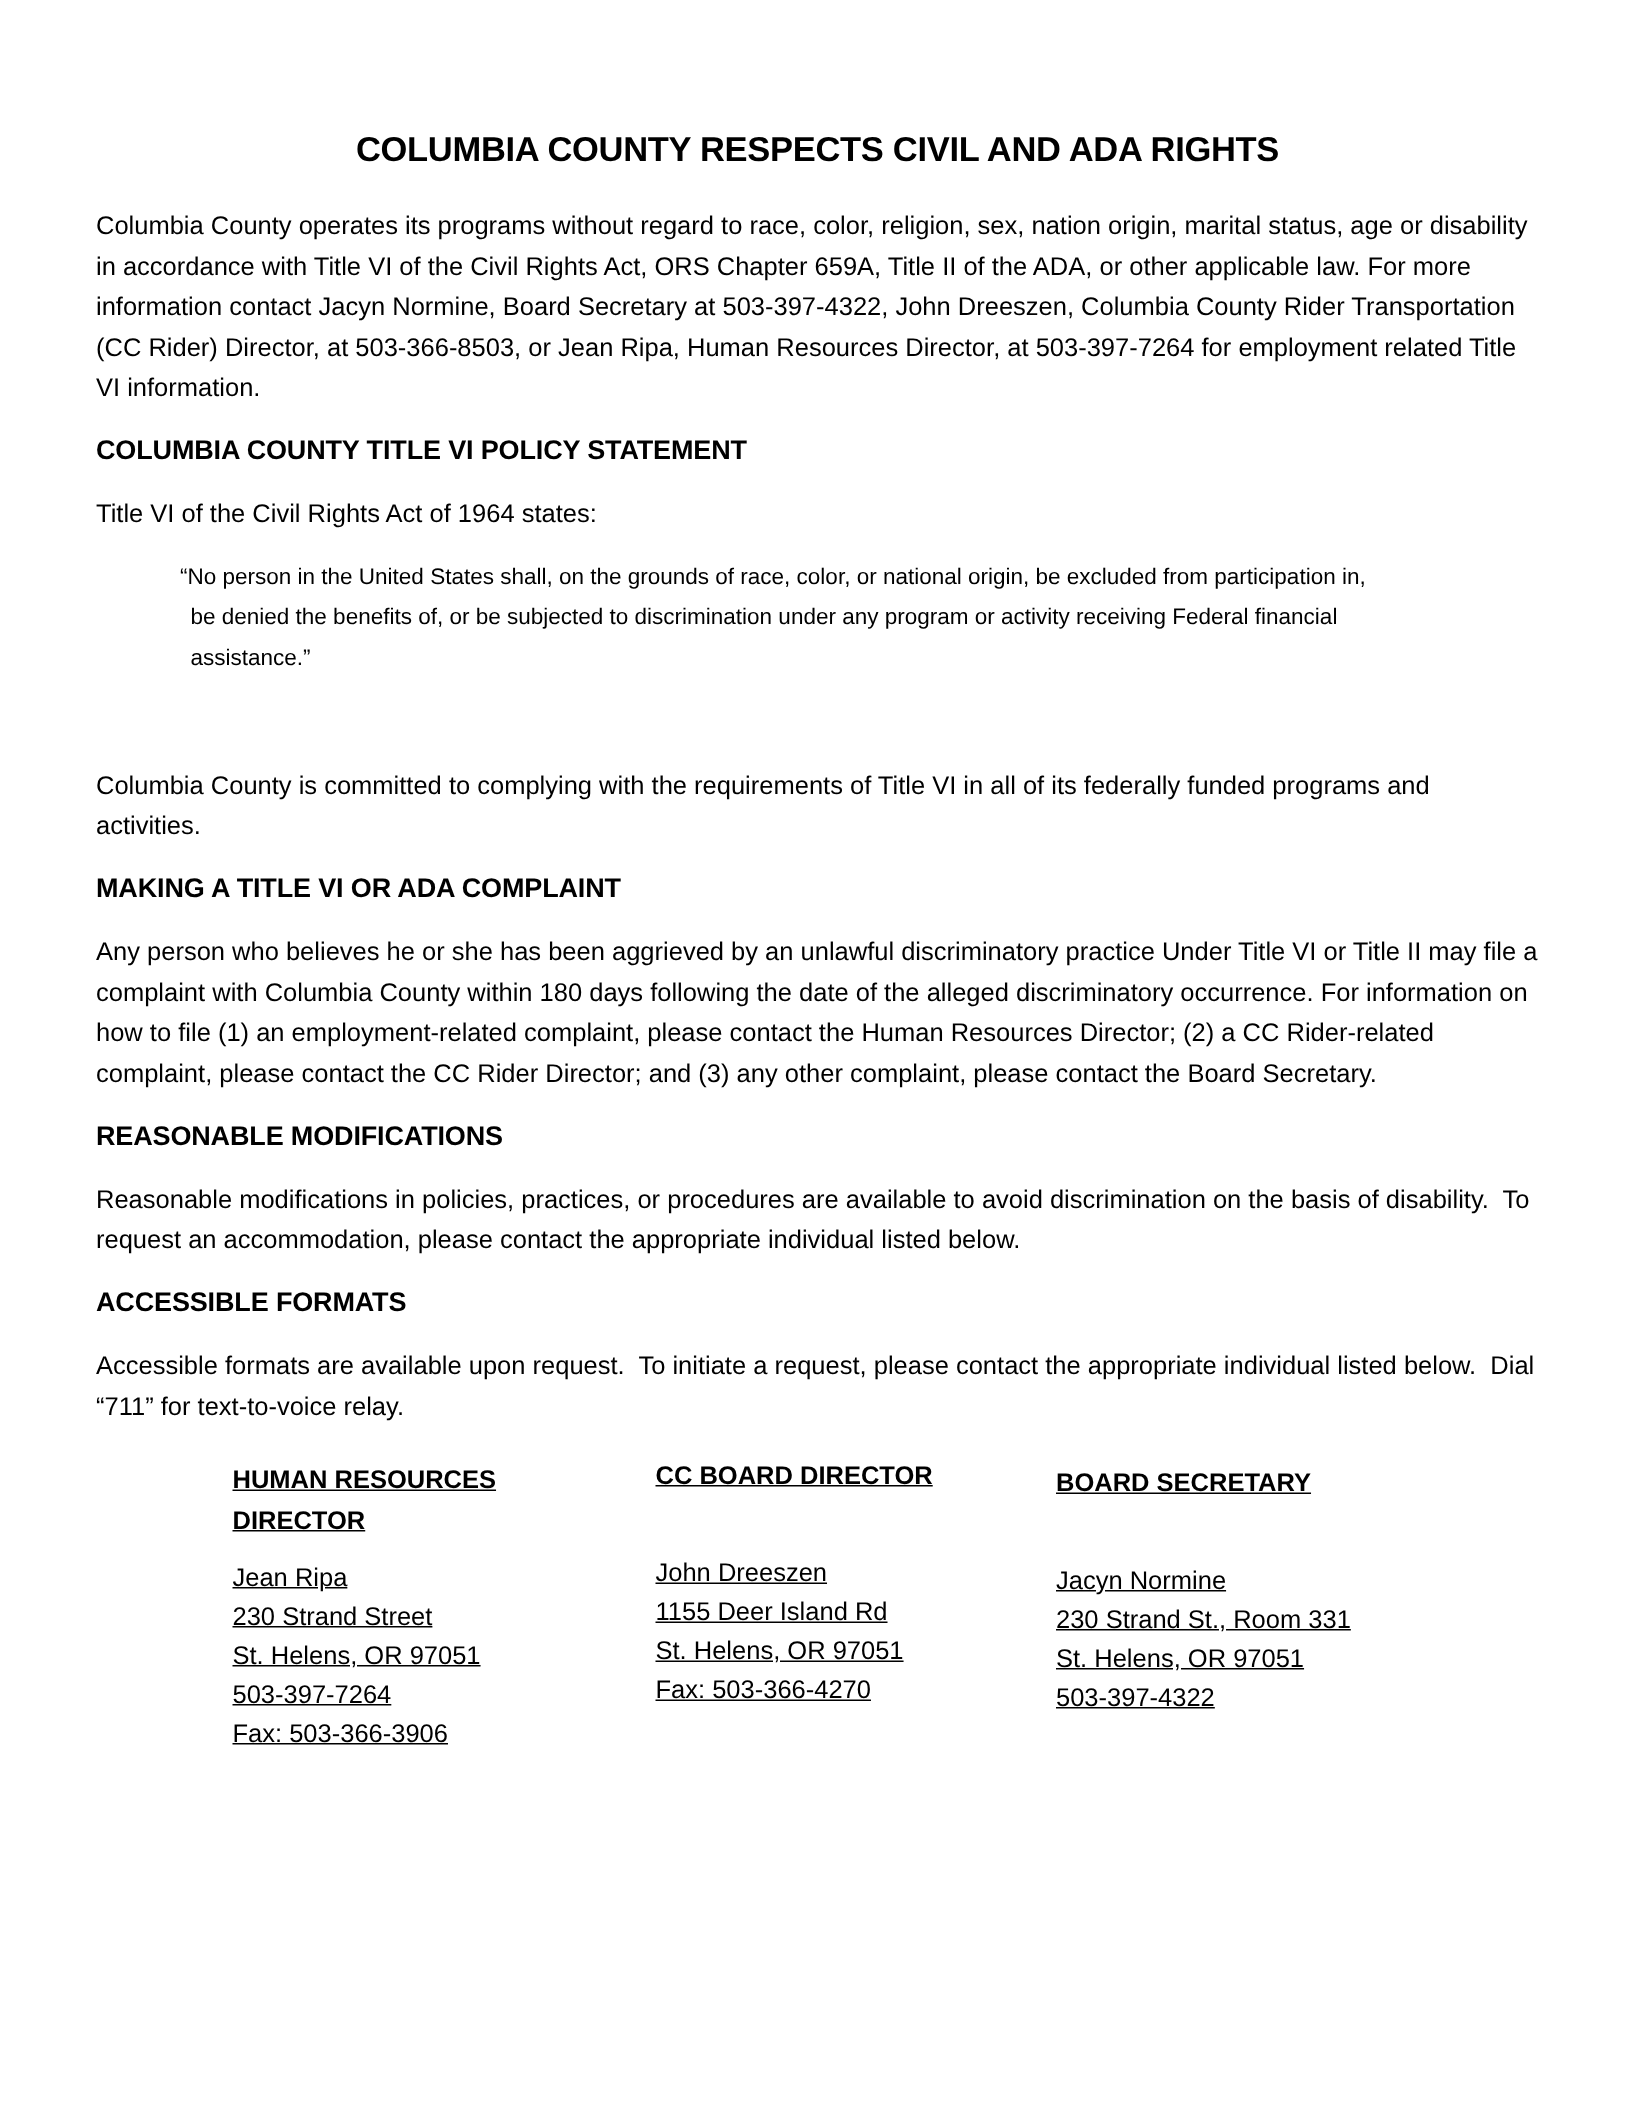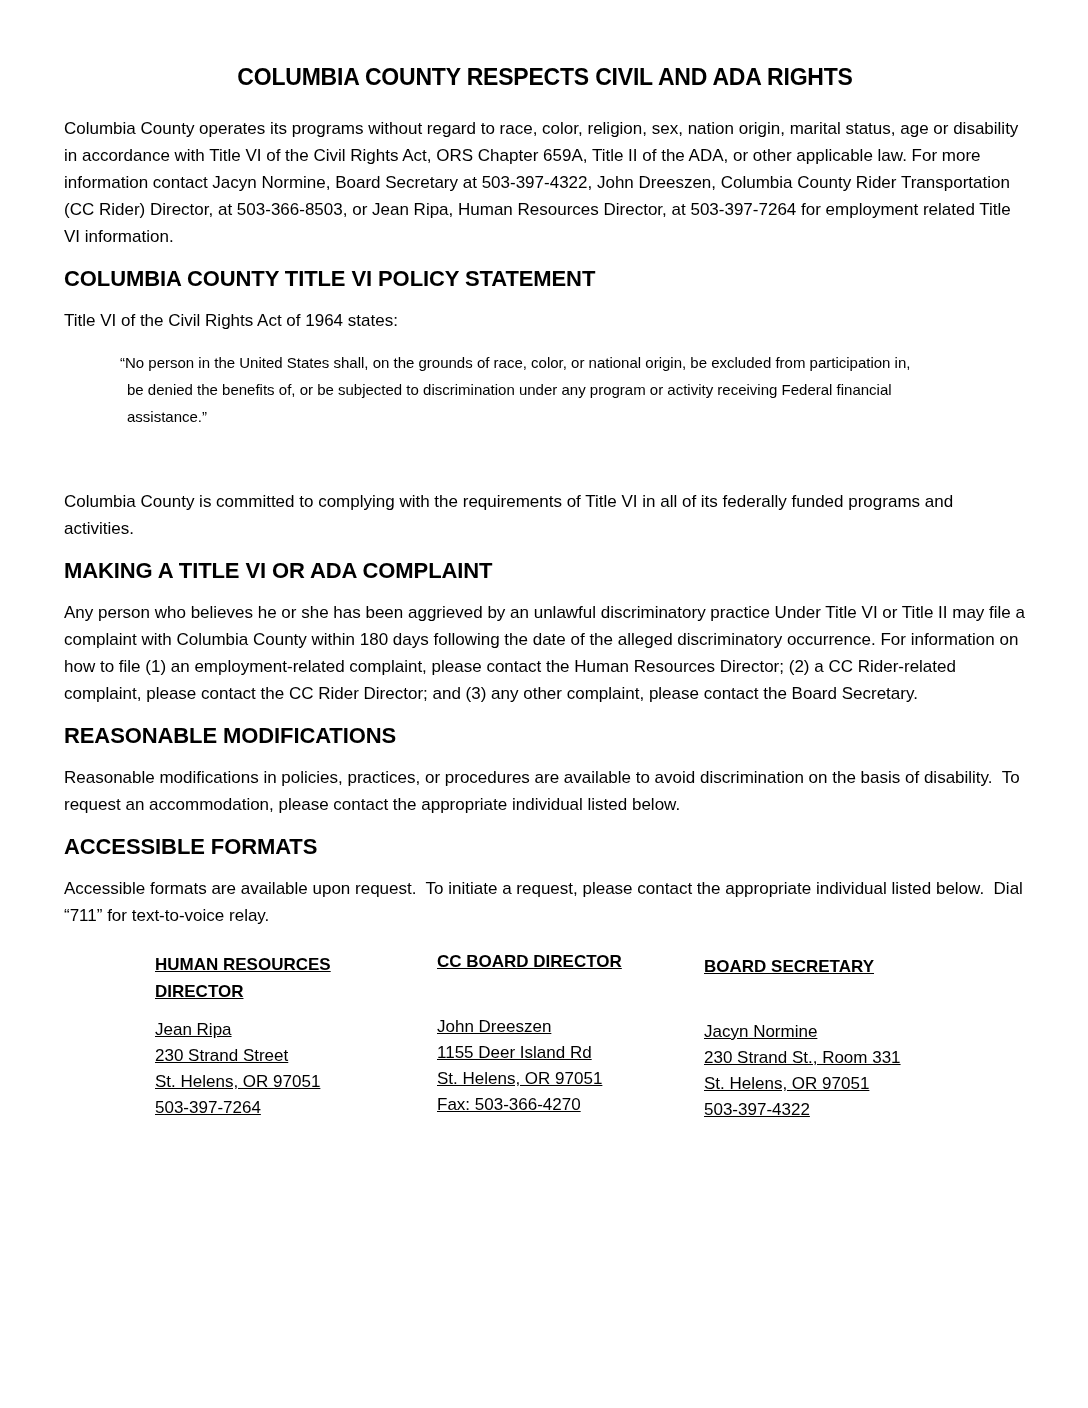--- a/index.html
+++ b/index.html
@@ -5,42 +5,42 @@
   html, body {
     margin: 0;
     padding: 0;
     background: #ffffff;
   }
   .page {
     position: relative;
     width: 1088px;
     height: 1220px;
     box-sizing: border-box;
-    padding: 62px 62px 0 64px;
+    padding: 84px 62px 0 64px;
     background: #ffffff;
     font-family: "Liberation Sans", "DejaVu Sans", sans-serif;
     color: #000000;
     overflow: hidden;
   }
   .doc-title {
     font-size: 23px;
     font-weight: bold;
     text-align: center;
     letter-spacing: -0.2px;
     margin: 0 0 23px 0;
     line-height: 30px;
   }
   .body-text {
     font-size: 17px;
     line-height: 27px;
     margin: 0 0 15px 0;
     white-space: pre-wrap;
   }
   .section-heading {
-    font-size: 22px;
+    font-size: 18px;
     font-weight: bold;
     line-height: 27px;
     margin: 0 0 15px 0;
     letter-spacing: -0.1px;
   }
   .quote-block {
     font-size: 15px;
     line-height: 27px;
     margin: 0 0 58px 0;
     padding-left: 63px;
@@ -99,20 +99,21 @@
 
   <div class="contacts">
 
     <div class="contact-col-1">
       <div class="contact-heading">HUMAN RESOURCES DIRECTOR</div>
       <div>
         <div class="contact-line">Jean Ripa</div>
         <div class="contact-line">230 Strand Street</div>
         <div class="contact-line">St. Helens, OR 97051</div>
         <div class="contact-line">503-397-7264</div>
+        <div class="contact-line">Fax: 503-366-3906</div>
       </div>
     </div>
 
     <div class="contact-col-2">
       <div class="contact-heading">CC BOARD DIRECTOR</div>
       <div>
         <div class="contact-line">John Dreeszen</div>
         <div class="contact-line">1155 Deer Island Rd</div>
         <div class="contact-line">St. Helens, OR 97051</div>
         <div class="contact-line">Fax: 503-366-4270</div>

